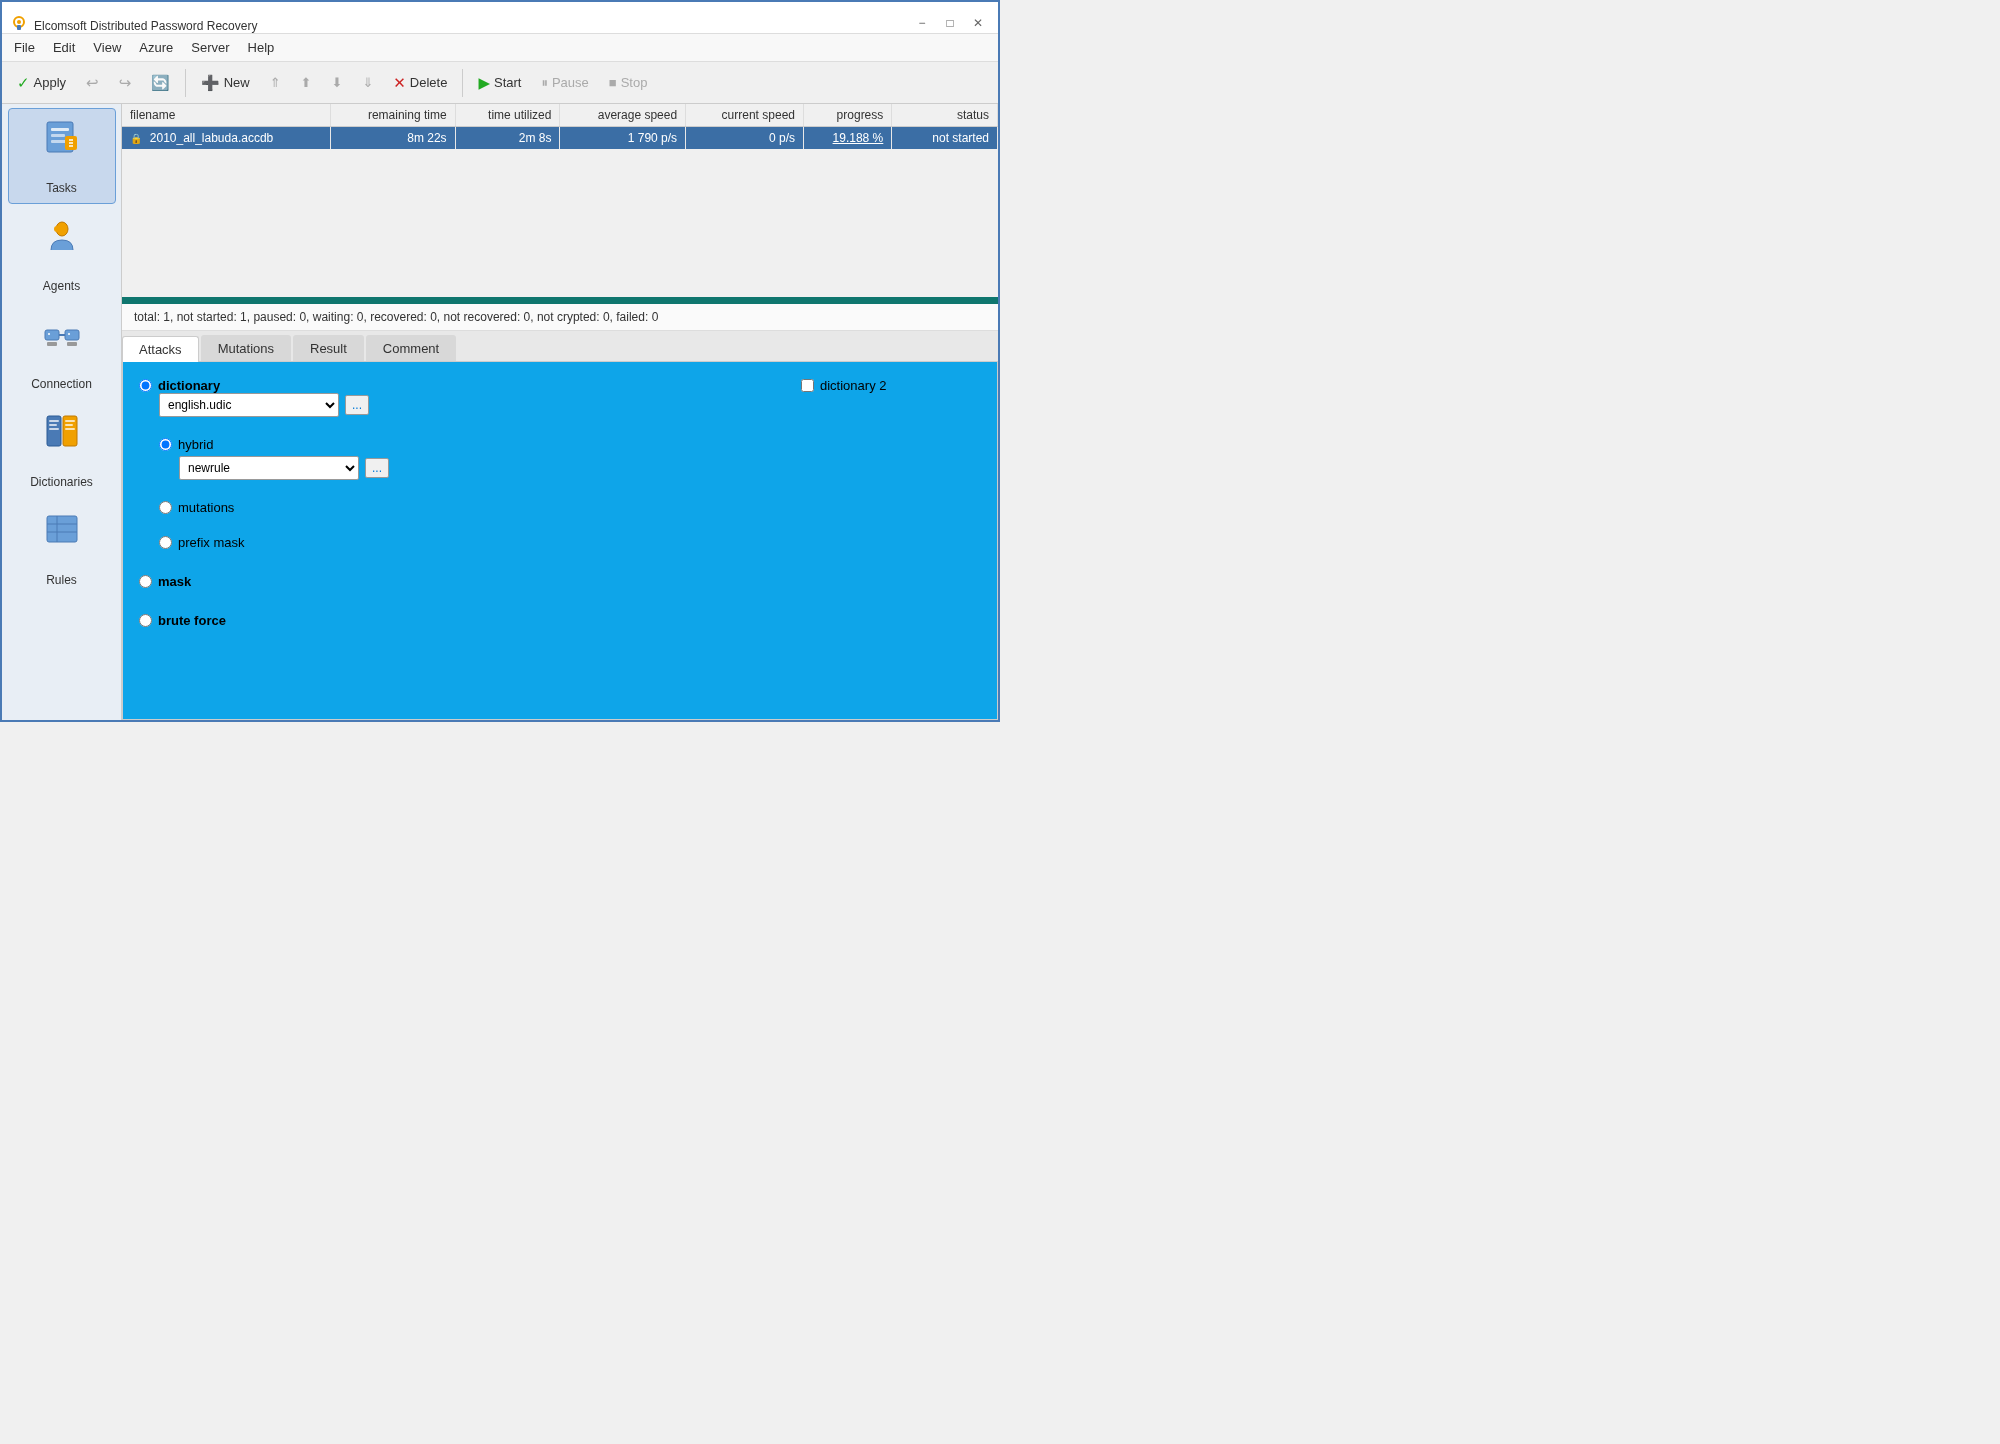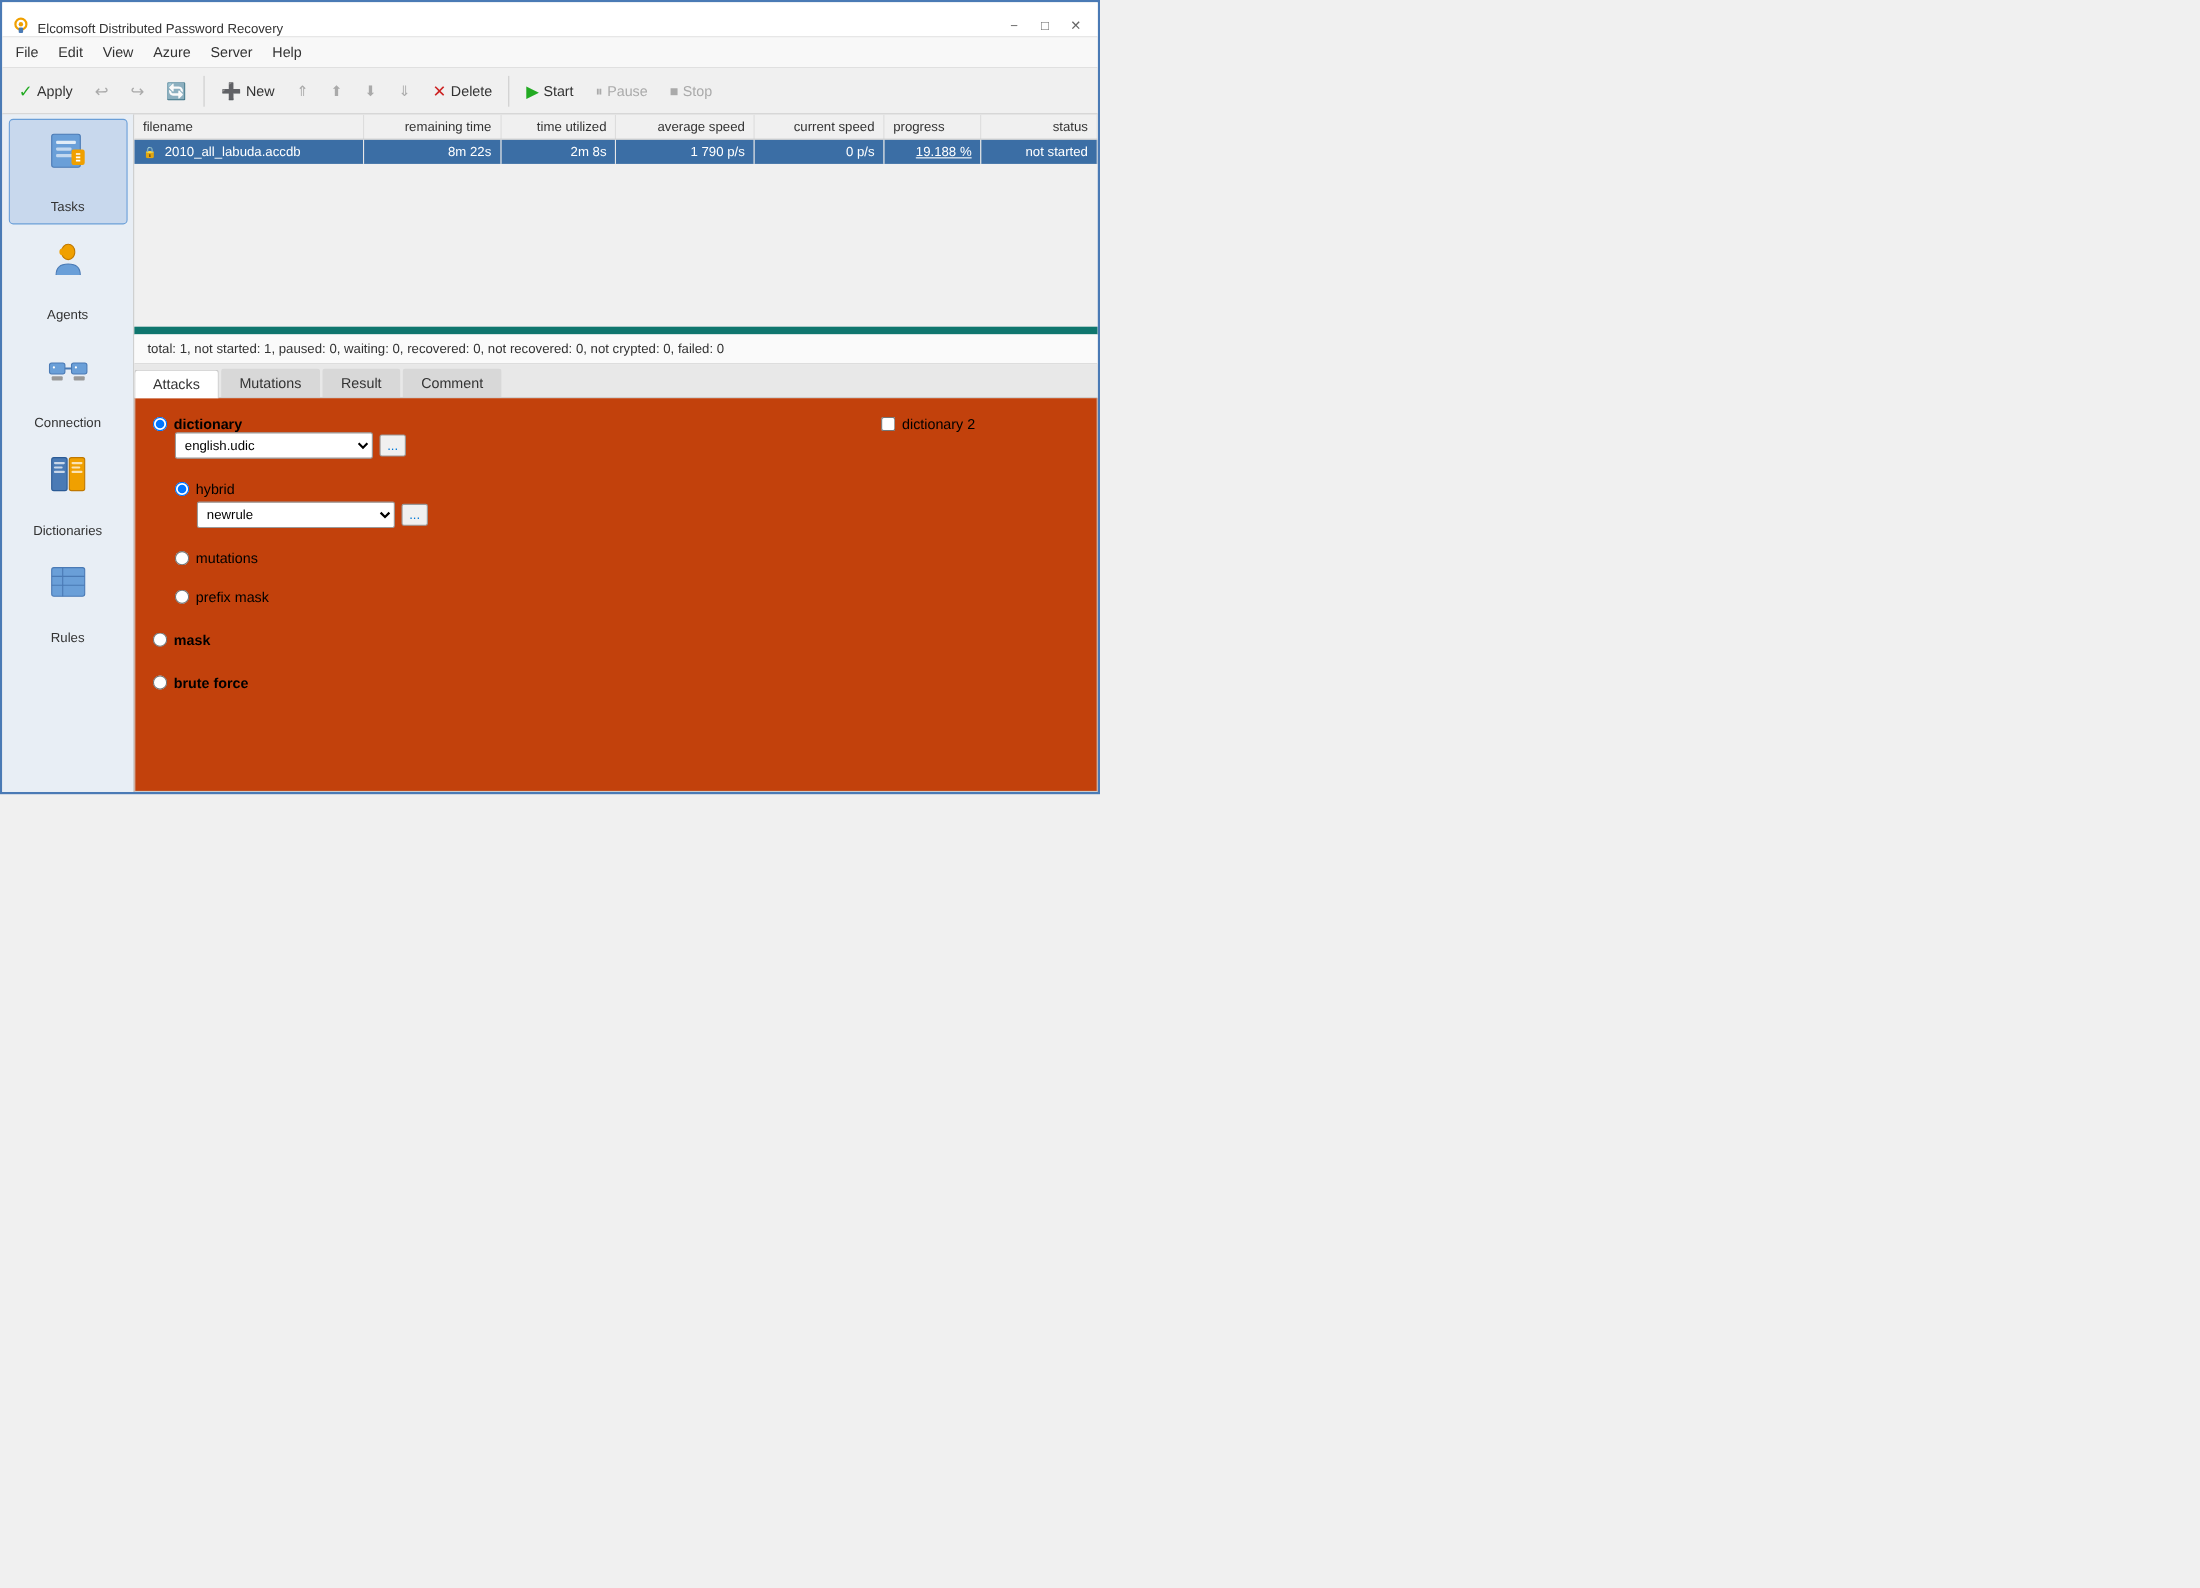--- a/index.html
+++ b/index.html
@@ -201,21 +201,21 @@
     }
     .tab.active {
       background: white;
       border-color: #ccc;
       border-bottom-color: white;
       position: relative;
       bottom: -1px;
     }
     .tab-content {
       flex: 1;
-      background: #c2410c;
+      background: #0ea5e9;
       border: 1px solid #ccc;
       border-top: none;
       padding: 16px;
       overflow: auto;
     }
     .attack-option {
       display: flex;
       align-items: center;
       gap: 6px;
       font-weight: bold;
@@ -446,21 +446,21 @@
 
     <div class="task-table-container">
       <table class="task-table">
         <thead>
           <tr>
             <th>filename</th>
             <th style="text-align:right;">remaining time</th>
             <th style="text-align:right;">time utilized</th>
             <th style="text-align:right;">average speed</th>
             <th style="text-align:right;">current speed</th>
-            <th style="">progress</th>
+            <th style="text-align:right;">progress</th>
             <th style="text-align:right;padding-left:40px;">status</th>
           </tr>
         </thead>
         <tbody>
           <tr class="selected">
             <td>
               <span style="margin-right:4px; font-size:10px;">🔒</span>
               <span>2010_all_labuda.accdb</span>
             </td>
             <td style="text-align:right;">8m 22s</td>

